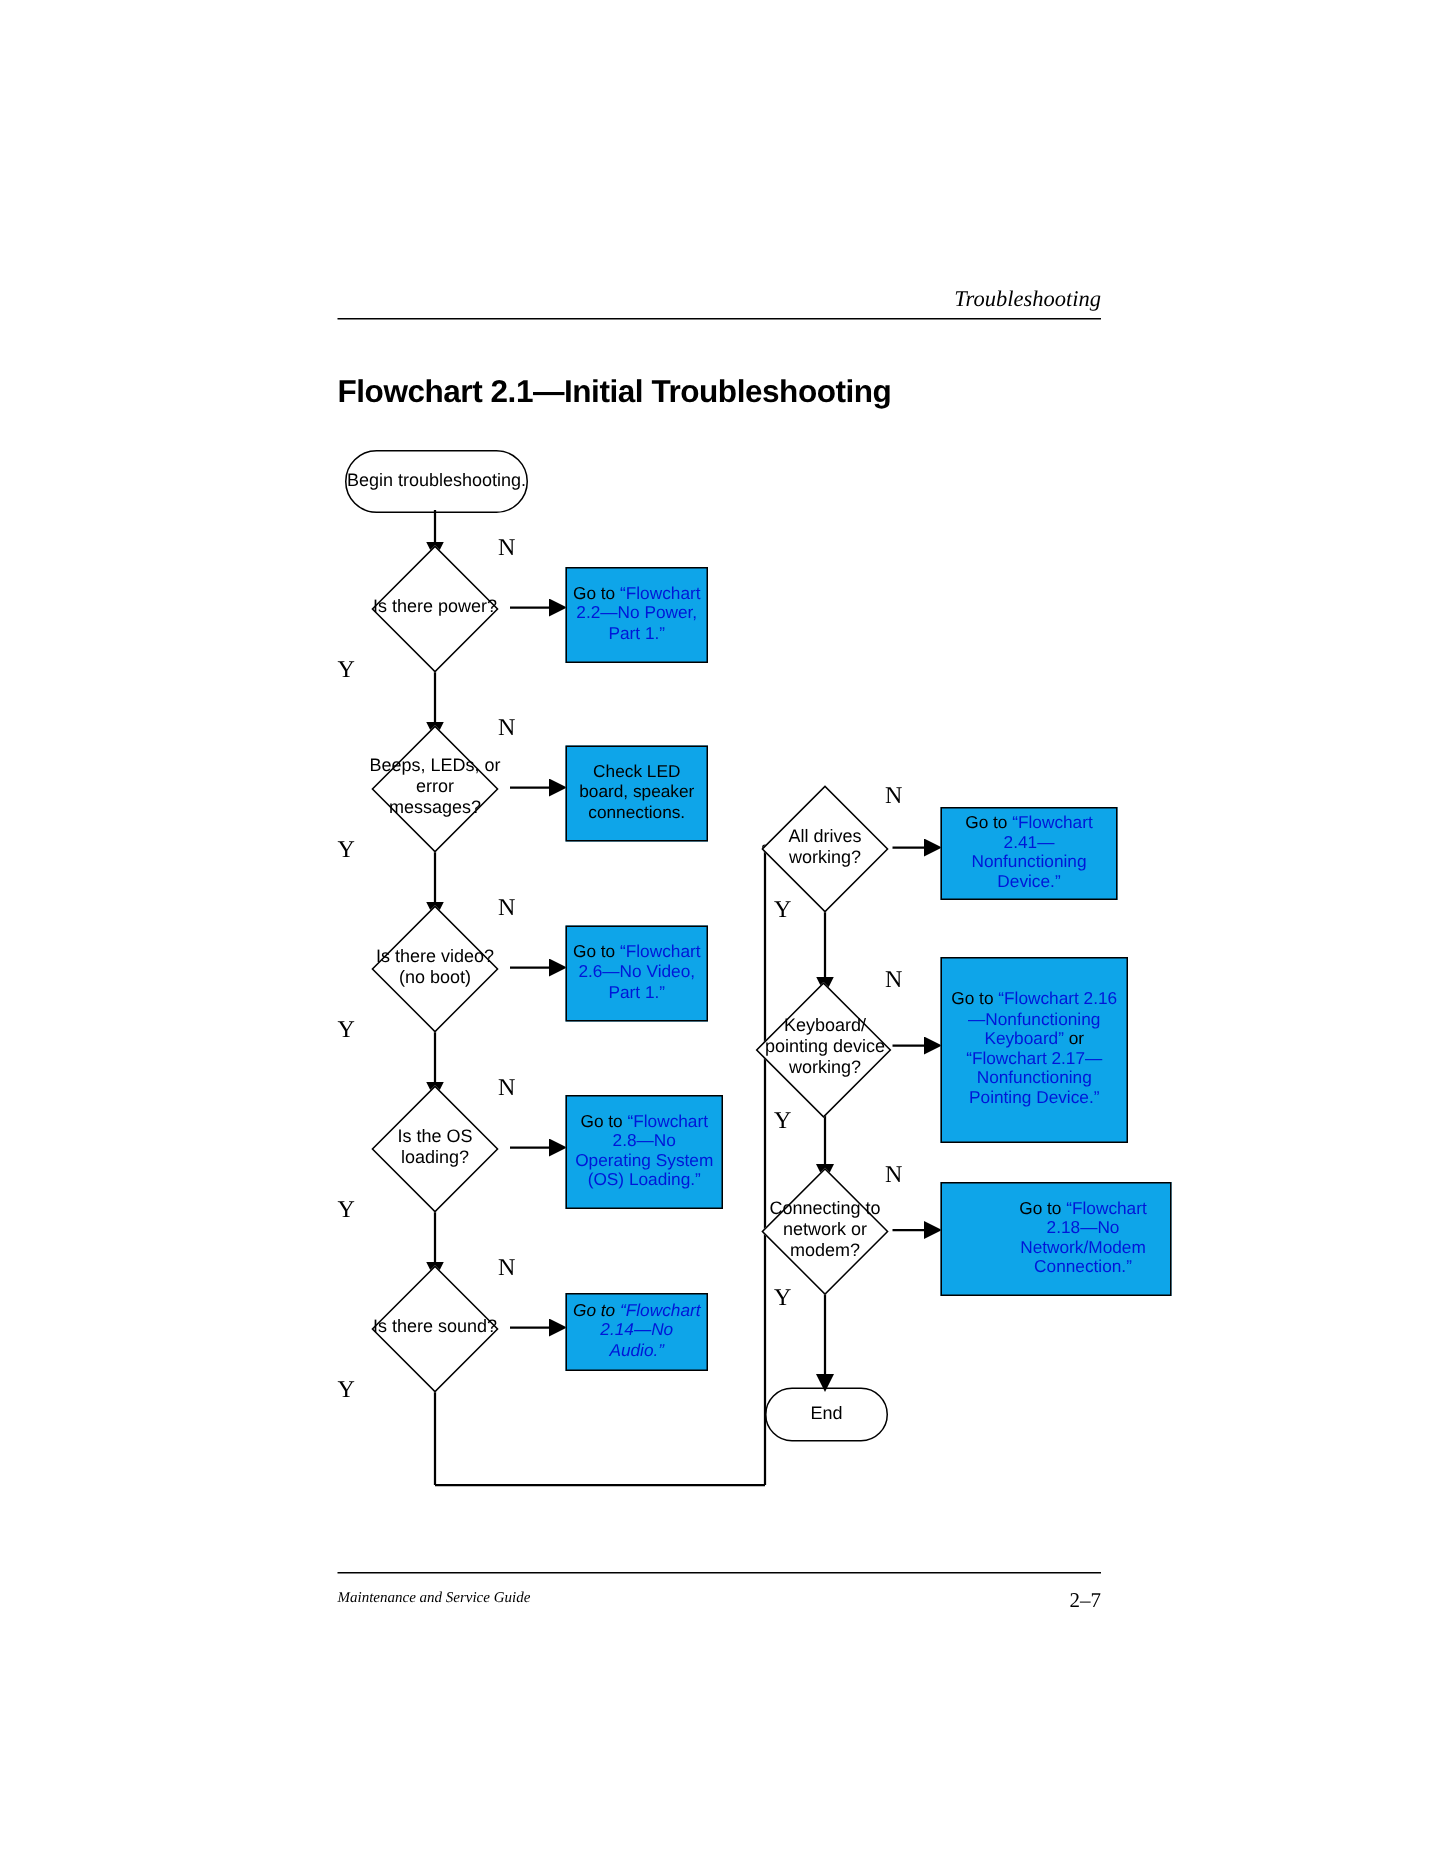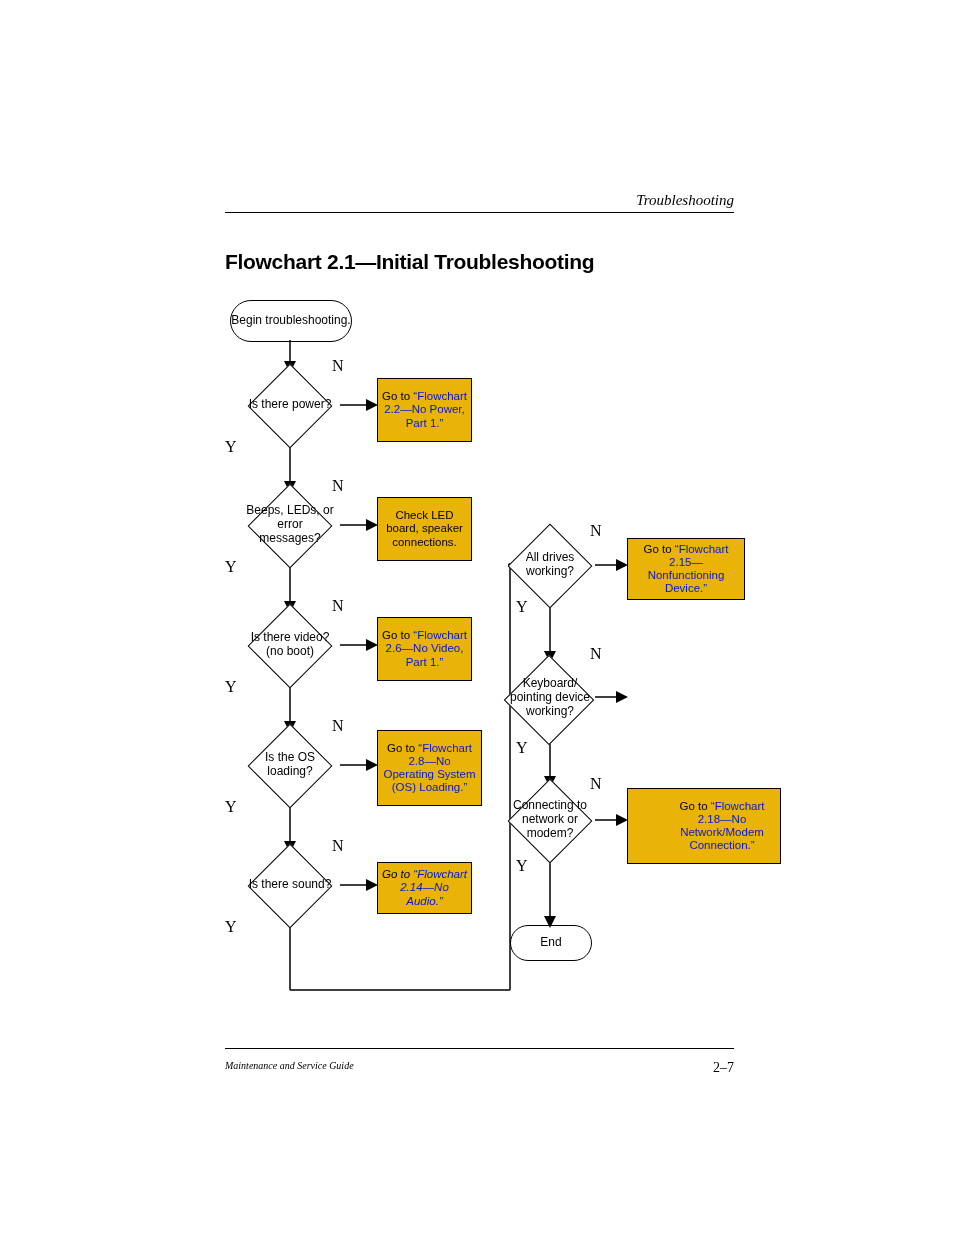--- a/index.html
+++ b/index.html
@@ -7,21 +7,21 @@
   .header-right { position:absolute; right:220px; top:192px; font-style:italic; font-size:15px; font-family:"Times New Roman",serif; }
   .hr { position:absolute; left:225px; right:220px; top:212px; height:0; border-top:1.5px solid #000; }
   .title { position:absolute; left:225px; top:250px; font-weight:700; font-size:21px; font-family:"Arial Black","Helvetica Neue",Arial,sans-serif; letter-spacing:-.3px; }
   .chart { position:absolute; left:220px; top:290px; width:540px; height:720px; }
   .chart svg { position:absolute; left:0; top:0; }
   .box, .diamond, .term { position:absolute; text-align:center; display:flex; align-items:center; justify-content:center; line-height:1.15; }
   .term { border:1.5px solid #000; border-radius:22px; font-size:12px; font-family:Arial,sans-serif; }
   .diamond-shape { position:absolute; width:100%; height:100%; border:1.5px solid #000; transform:rotate(45deg); background:#fff; }
   .diamond-text { position:relative; z-index:1; font-size:12px; font-family:Arial,sans-serif; }
   .diamond { }
-  .rect { border:1.5px solid #000; background:#eab308; font-size:11.5px; font-family:Arial,sans-serif; padding:2px 4px; }
+  .rect { border:1.5px solid #000; background:#0ea5e9; font-size:11.5px; font-family:Arial,sans-serif; padding:2px 4px; }
   .link { color:#0016d8; }
   .ynlabel { position:absolute; font-family:"Times New Roman",serif; font-size:16px; }
   .footer-hr { position:absolute; left:225px; right:220px; top:1048px; border-top:1px solid #000; height:0; }
   .footer-left { position:absolute; left:225px; top:1060px; font-style:italic; font-family:"Times New Roman",serif; font-size:10px; }
   .footer-right { position:absolute; right:220px; top:1060px; font-family:"Times New Roman",serif; font-size:14px; }
 </style>
 </head>
 <body>
 
 <div class="page">
@@ -110,26 +110,31 @@
     </div>
     <div class="rect box" style="left:157px; top:572px; width:85px; height:46px;font-style:italic;">
       <span><span>Go to </span><span class="link">“Flowchart 2.14—No Audio.”</span></span>
     </div>
 
     <div class="diamond" style="left:285px; top:238px; width:90px; height:74px;">
       <div class="diamond-shape" style="left:15px; top:8px; width:58px; height:58px;"></div>
       <div class="diamond-text" style="width:100%;">All drives working?</div>
     </div>
     <div class="rect box" style="left:407px; top:248px; width:108px; height:56px;">
-      <span><span>Go to </span><span class="link">“Flowchart 2.15—Nonfunctioning Device.”</span></span>
+      <span><span>Go to </span><span class="link">“Flowchart 2.41—Nonfunctioning Device.”</span></span>
     </div>
 
     <div class="diamond" style="left:285px; top:368px; width:90px; height:80px;">
       <div class="diamond-shape" style="left:12px; top:10px; width:62px; height:62px;"></div>
       <div class="diamond-text" style="width:100%;">Keyboard/ pointing device working?</div>
+    </div>
+    <div class="rect box" style="left:407px; top:348px; width:115px; height:118px;">
+      <span>
+        <span>Go to </span><span class="link">“Flowchart 2.16—Nonfunctioning Keyboard”</span><span> or </span><span class="link">“Flowchart 2.17—Nonfunctioning Pointing Device.”</span>
+      </span>
     </div>
 
     <div class="diamond" style="left:285px; top:493px; width:90px; height:74px;">
       <div class="diamond-shape" style="left:15px; top:8px; width:58px; height:58px;"></div>
       <div class="diamond-text" style="width:100%;">Connecting to network or modem?</div>
     </div>
     <div class="rect box" style="left:407px; top:498px; width:108px; height:70px;padding-left:40px;">
       <span><span>Go to </span><span class="link">“Flowchart 2.18—No Network/Modem Connection.”</span></span>
     </div>
 

